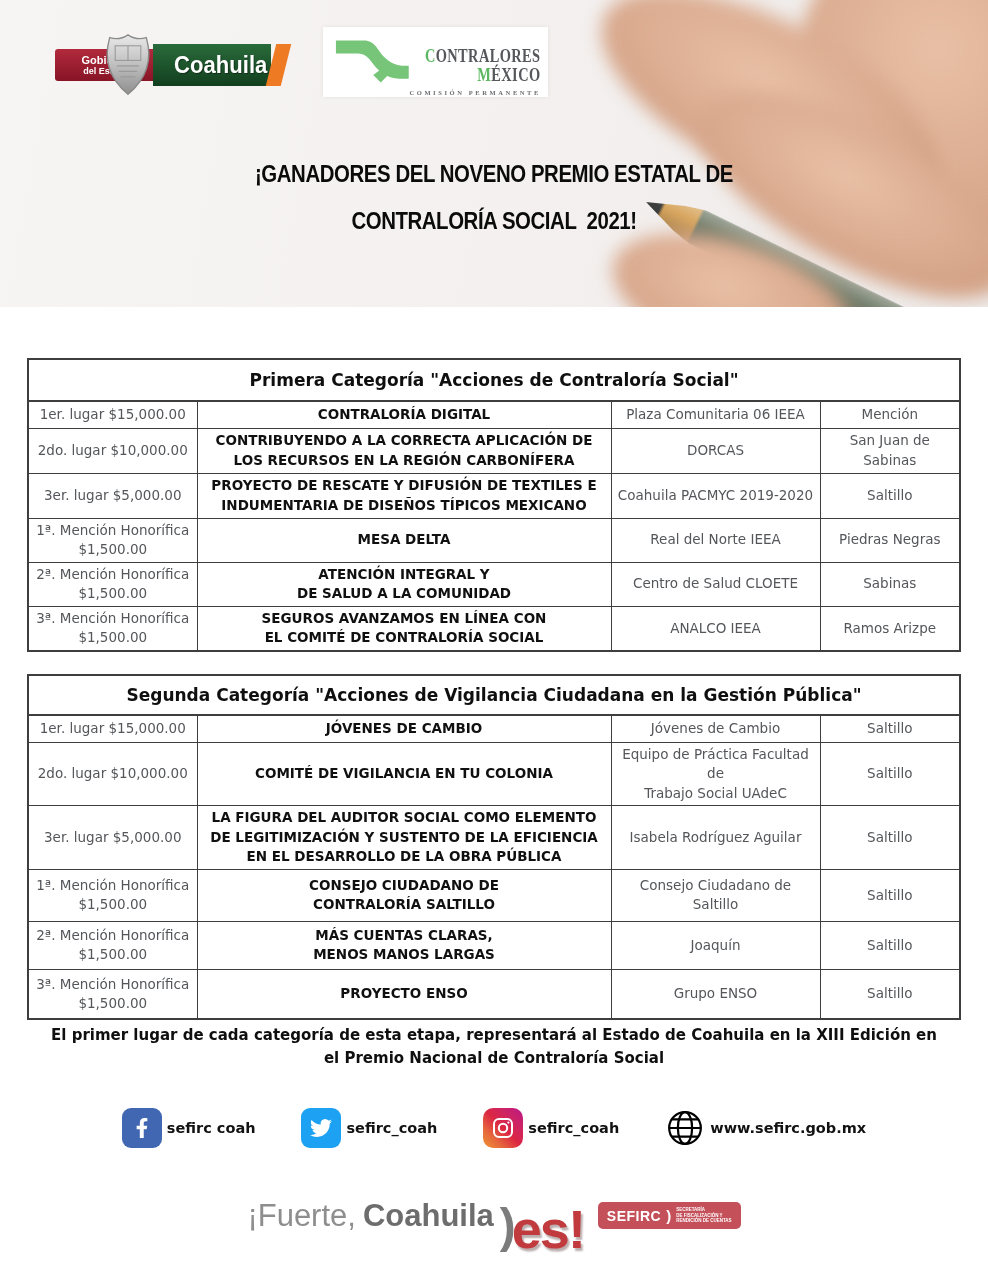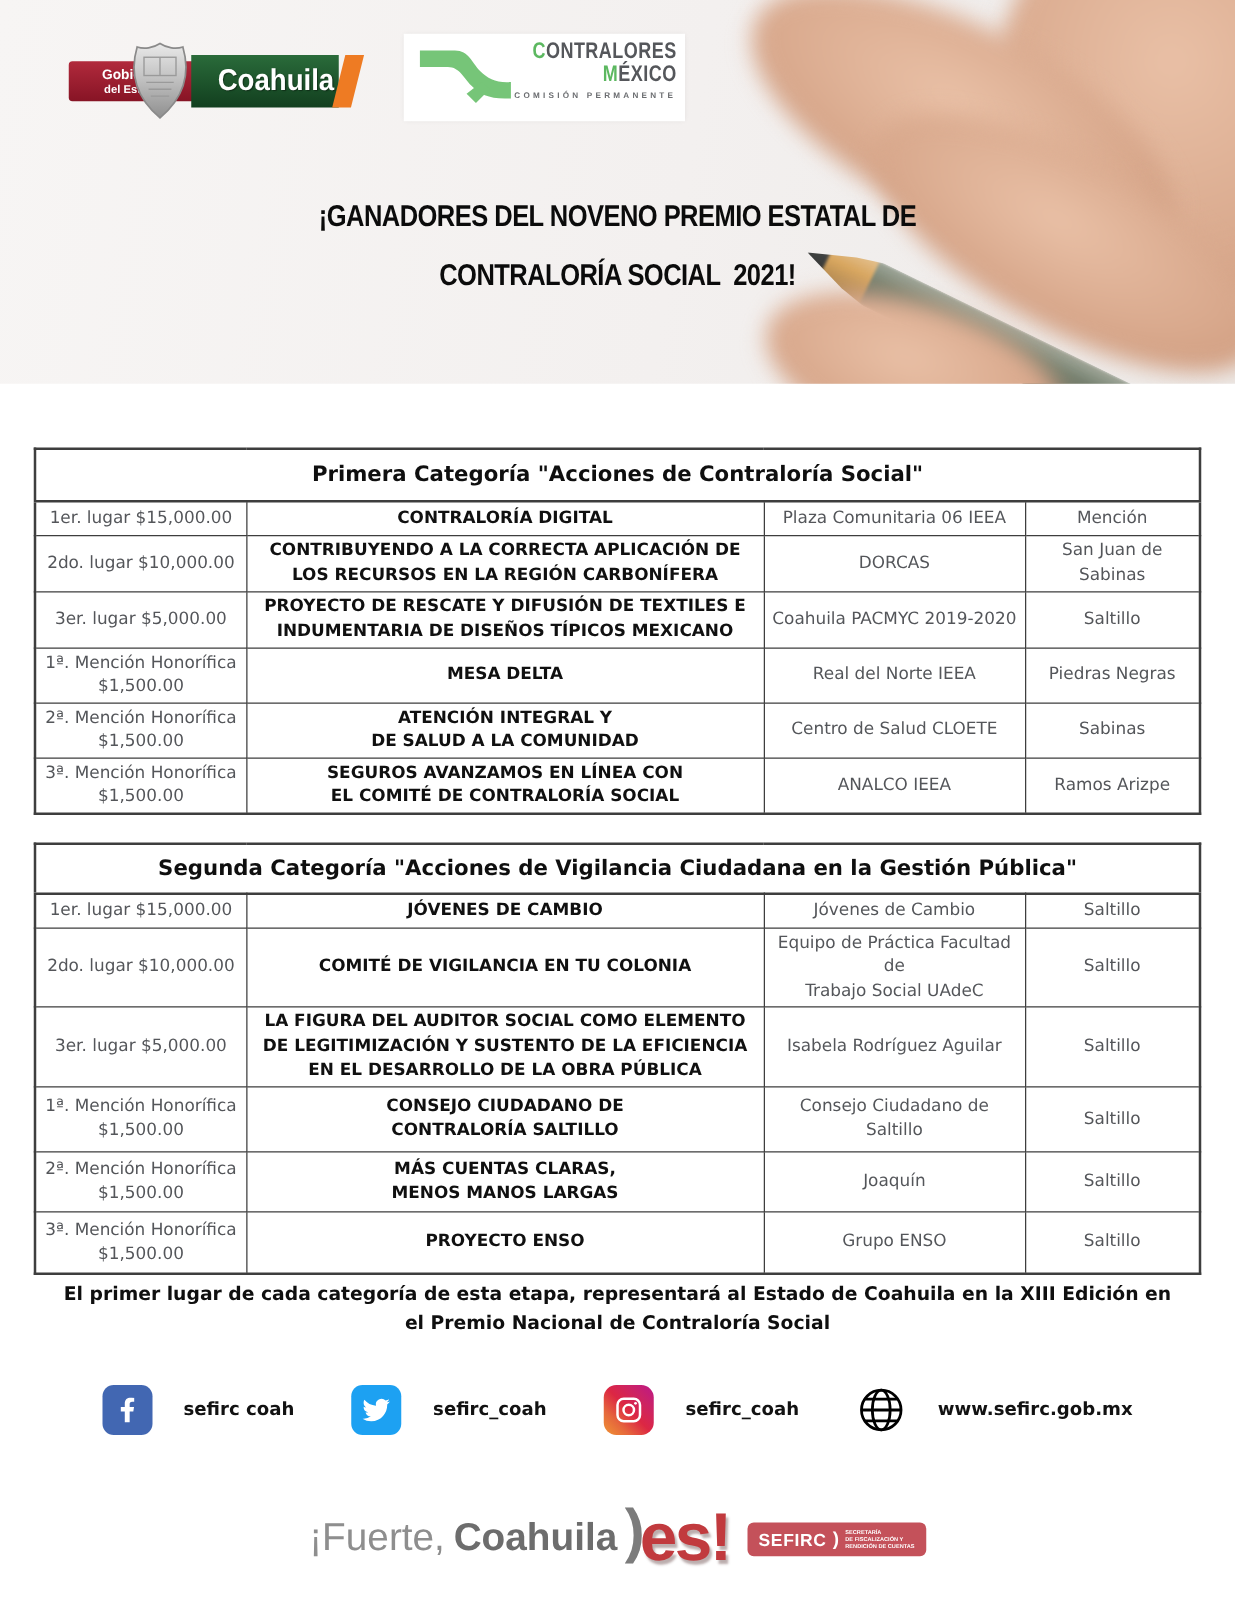--- a/index.html
+++ b/index.html
@@ -40,22 +40,22 @@
           font-size:24px; transform:scaleX(.92); transform-origin:right center;
           text-shadow:1px 1px 1px rgba(0,0,0,.4); }
   .coa-orange { position:absolute; left:216px; top:11px; width:15px; height:42px;
           background:var(--brand-orange,#ee7b23); transform:skewX(-14deg); }
   .coa-shield { position:absolute; left:44px; top:0; width:58px; height:64px; }
 
   
   .logo-con { position:absolute; left:323px; top:27px; width:225px; height:70px; background:#fff;
           box-shadow:0 0 4px rgba(0,0,0,.08); }
   .con-wave { position:absolute; left:6px; top:6px; width:96px; height:56px; }
-  .con-text { position:absolute; right:7px; top:4px; text-align:right;
-          font-family:Liberation Sans, sans-serif; }
+  .con-text { position:absolute; right:7px; top:20px; text-align:right;
+          font-family:Liberation Serif, serif; }
   .con-l1, .con-l2 { font-weight:bold; font-size:18px; line-height:19px; color:#55575b;
           transform:scaleX(.80); transform-origin:right center; letter-spacing:.5px; }
   .con-l1 .gi, .con-l2 .gi { color:var(--accent-green,#5cb860); }
   .con-l3 { margin-top:4px; font-size:6.5px; letter-spacing:2.6px; color:#6b6d70; font-weight:bold; }
 
   
   .title { position:absolute; left:0; top:150px; width:100%; text-align:center;
           font-family:"Liberation Sans", sans-serif; font-weight:bold; font-size:24px;
           color:#0b0b0b; line-height:47px; }
   .tline { transform:scaleX(.85); white-space:pre-wrap; letter-spacing:-.5px; }
@@ -78,25 +78,25 @@
 
   
   .social { position:absolute; left:0; top:1108px; width:100%; display:flex;
           justify-content:center; align-items:center; gap:46px; }
   .soc { display:flex; align-items:center; }
   .sicon { width:40px; height:40px; display:flex; align-items:center; justify-content:center; }
   .fb { background:var(--facebook-blue,#4267b2); border-radius:9px; }
   .tw { background:var(--twitter-blue,#1da1f2); border-radius:9px; }
   .ig { border-radius:10px;
         background:linear-gradient(45deg,#f09433 0%,#e6683c 25%,#dc2743 50%,#cc2366 75%,#bc1888 100%); }
-  .slabel { margin-left:25px; font-weight:bold; font-size:14.5px; color:#121212; }
+  .slabel { margin-left:5px; font-weight:bold; font-size:14.5px; color:#121212; }
 
   
   .footer { position:absolute; left:0; top:1198px; width:100%; display:flex;
-          justify-content:center; align-items:center;
+          justify-content:center; align-items:flex-start;
           font-family:"Liberation Sans", sans-serif; }
   .fw1 { font-size:31px; color:#8e8e8e; }
   .fw2 { font-size:31px; font-weight:bold; color:#6d6d6d; margin-left:7px; }
   .fparen { font-size:48px; color:#7c7c7c; font-weight:bold; margin:0 0 8px 6px; }
   .fes { font-size:54px; font-weight:bold; color:var(--es-red,#c13a3e); letter-spacing:-2px;
           text-shadow:2px 3px 2px rgba(60,20,20,.35); margin-left:-4px; }
   .fbang { font-size:54px; font-weight:bold; color:var(--es-red,#c13a3e);
           text-shadow:2px 3px 2px rgba(60,20,20,.35); }
   .badge { background:var(--sefirc-red,#c4515a); border-radius:5px; padding:5px 9px;
           display:flex; align-items:center; gap:5px; margin-left:12px; margin-top:4px; }

